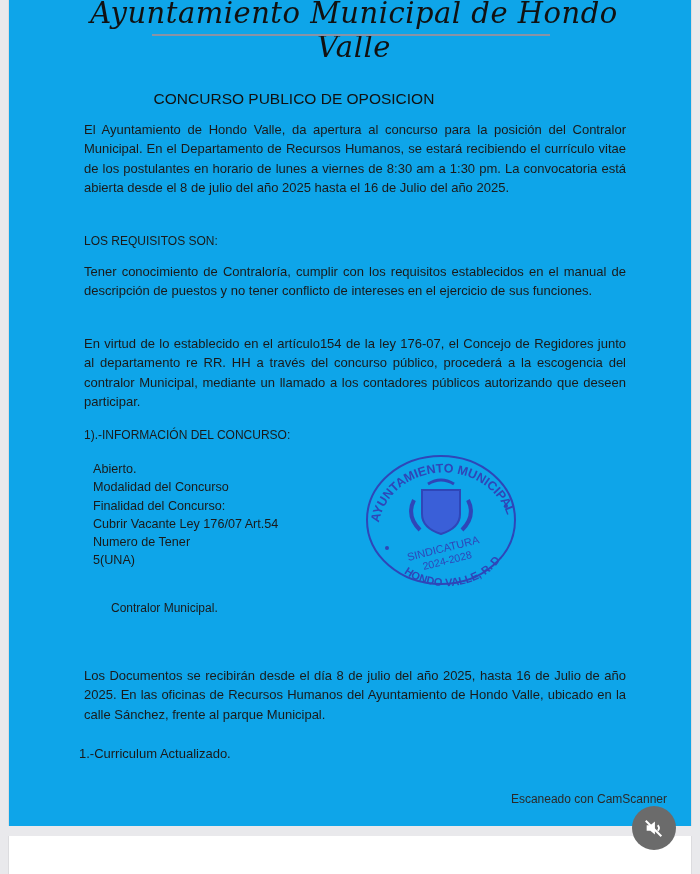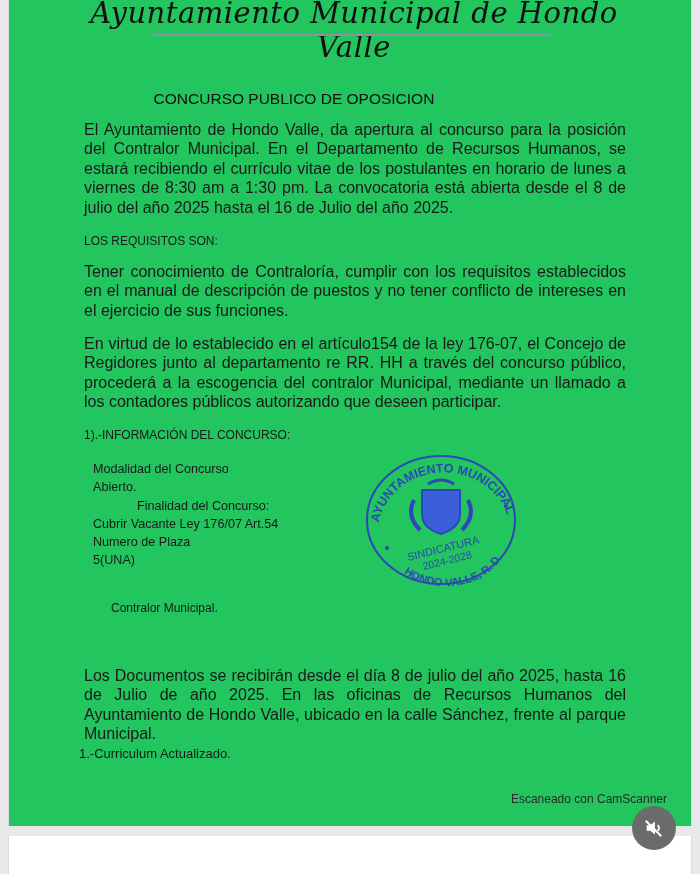--- a/index.html
+++ b/index.html
@@ -4,21 +4,21 @@
   <style>
     html, body { margin: 0; padding: 0; }
     body {
       width: 700px; height: 874px; overflow: hidden;
       background: #e9e9ec;
       font-family: "Liberation Sans", sans-serif;
       position: relative;
     }
     .page {
       position: absolute; left: 8px; top: 0; width: 682px; height: 826px;
-      background: #22c55e;
+      background: #0ea5e9;
       border-right: 1px solid #dcdcdf;
       border-left: 1px solid #dcdcdf;
     }
     .page2 {
       position: absolute; left: 8px; top: 836px; width: 682px; height: 40px;
       background: #ffffff;
       border-right: 1px solid #dcdcdf;
       border-left: 1px solid #dcdcdf;
     }
     .letterhead {
@@ -32,21 +32,21 @@
       background: #8a93a6;
     }
     .title {
       position: absolute; left: 0; width: 570px; top: 90px;
       text-align: center; font-size: 15.5px; color: #111;
       font-family: "Liberation Sans", sans-serif;
     }
     .para {
       position: absolute; left: 75px; width: 542px;
       font-family: "Liberation Sans", sans-serif;
-      font-size: 16px; line-height: 19.4px; color: #1a1a1a;
+      font-size: 13px; line-height: 19.4px; color: #1a1a1a;
       text-align: justify;
     }
     .heading {
       position: absolute; left: 75px;
       font-size: 12px; color: #1a1a1a;
       font-family: "Liberation Sans", sans-serif;
     }
     .info-block {
       position: absolute; left: 76px; top: 460px;
       font-size: 12.6px; line-height: 18.3px; color: #1a1a1a;
@@ -80,25 +80,25 @@
 
   <div class="heading" style="top:234px;">LOS REQUISITOS SON:</div>
 
   <div class="para" style="top:262px;">Tener conocimiento de Contraloría, cumplir con los requisitos establecidos en el manual de descripción de puestos y no tener conflicto de intereses en el ejercicio de sus funciones.</div>
 
   <div class="para" style="top:334px;">En virtud de lo establecido en el artículo154 de la ley 176-07, el Concejo de Regidores junto al departamento re RR. HH a través del concurso público, procederá a la escogencia del contralor Municipal, mediante un llamado a los contadores públicos autorizando que deseen participar.</div>
 
   <div class="heading" style="top:428px;">1).-INFORMACIÓN DEL CONCURSO:</div>
 
   <div class="info-block">
+    <div style="padding-left:8px;">Abierto.</div>
     <div style="padding-left:8px;">Modalidad del Concurso</div>
-    <div style="padding-left:8px;">Abierto.</div>
-    <div style="padding-left:8px;margin-left:44px;">Finalidad del Concurso:</div>
+    <div style="padding-left:8px;">Finalidad del Concurso:</div>
     <div style="padding-left:8px;">Cubrir Vacante Ley 176/07 Art.54</div>
-    <div style="padding-left:8px;">Numero de Plaza</div>
+    <div style="padding-left:8px;">Numero de Tener</div>
     <div style="padding-left:8px;">5(UNA)</div>
   </div>
 
   <div class="heading" style="top:601px; left:81px;margin-left:21px;">Contralor Municipal.</div>
 
 
   <div class="para" style="top:666px;">Los Documentos se recibirán desde el día 8 de julio del año 2025, hasta 16 de Julio de año 2025. En las oficinas de Recursos Humanos del Ayuntamiento de Hondo Valle, ubicado en la calle Sánchez, frente al parque Municipal.</div>
 
   <div class="heading" style="top:746px; left:70px; font-size:13px;">1.-Curriculum Actualizado.</div>
 

